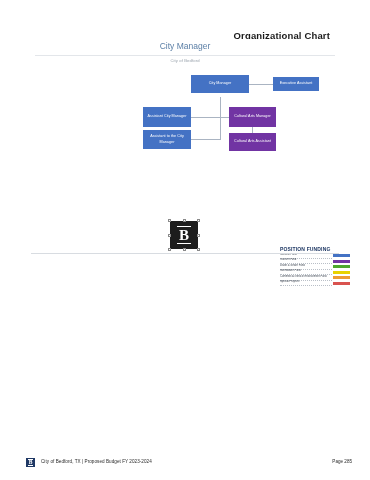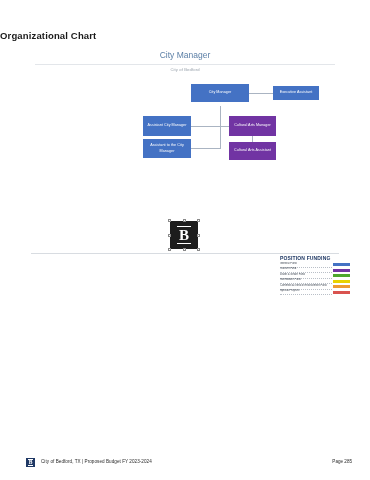--- a/index.html
+++ b/index.html
@@ -22,32 +22,32 @@
     width: 370px;
     height: 480px;
     background: #ffffff;
   }
 
   
   #doc-title {
     position: absolute;
     left: 0; top: 30px;
     width: 330px;
-    text-align: left;
+    text-align: right;
     font-size: 9.5px;
     font-weight: bold;
     color: #1a1a1a;
     letter-spacing: 0.15px;
   }
 
   
   #chart-card {
     position: absolute;
     left: 31px;
-    top: 48px;
+    top: 39px;
     width: 308px;
     height: 206px;
     background: #ffffff;
   }
 
   #chart-heading {
     position: absolute;
     left: 0; top: 2px;
     width: 308px;
     text-align: center;

